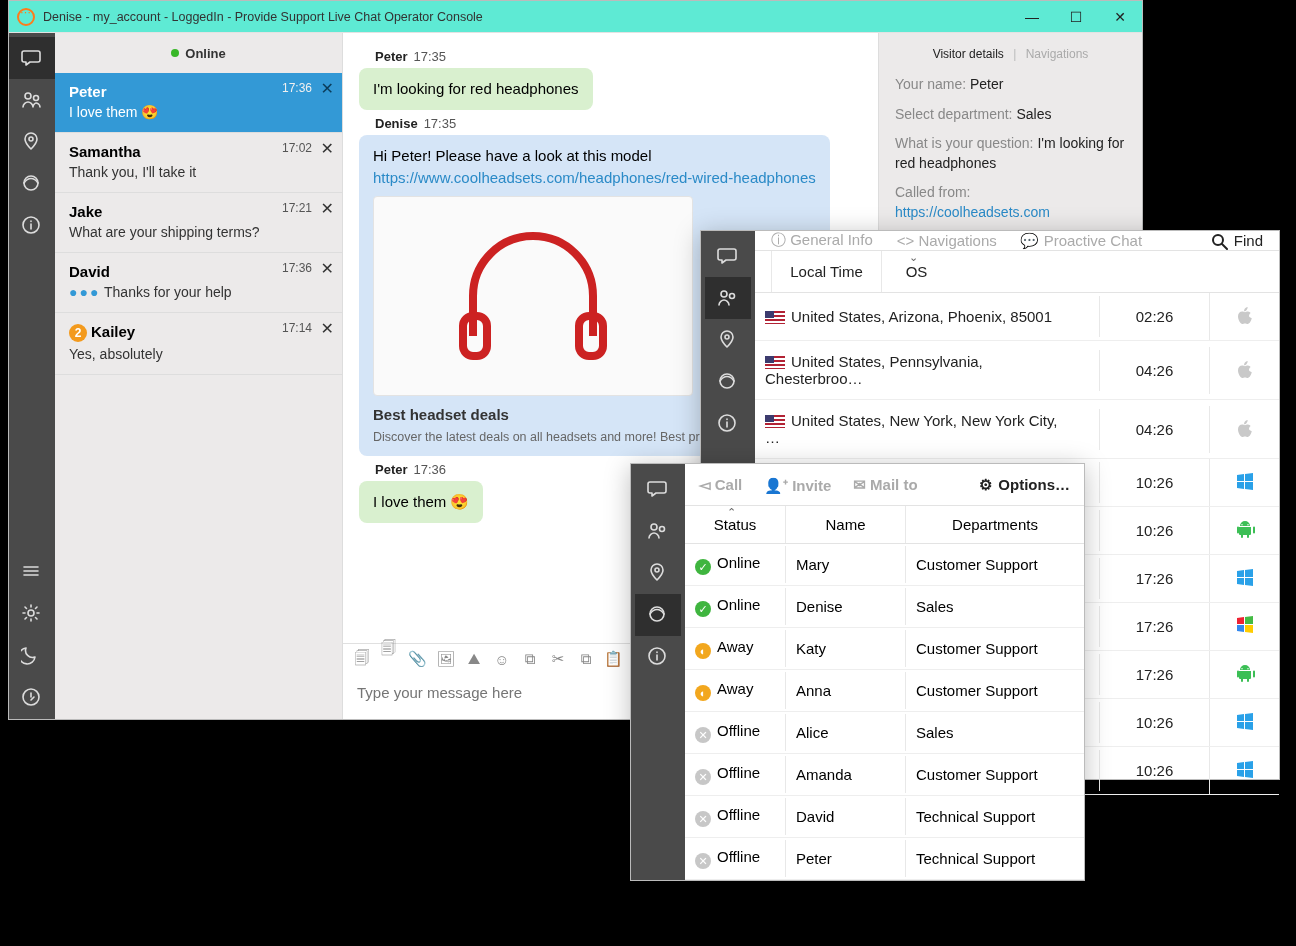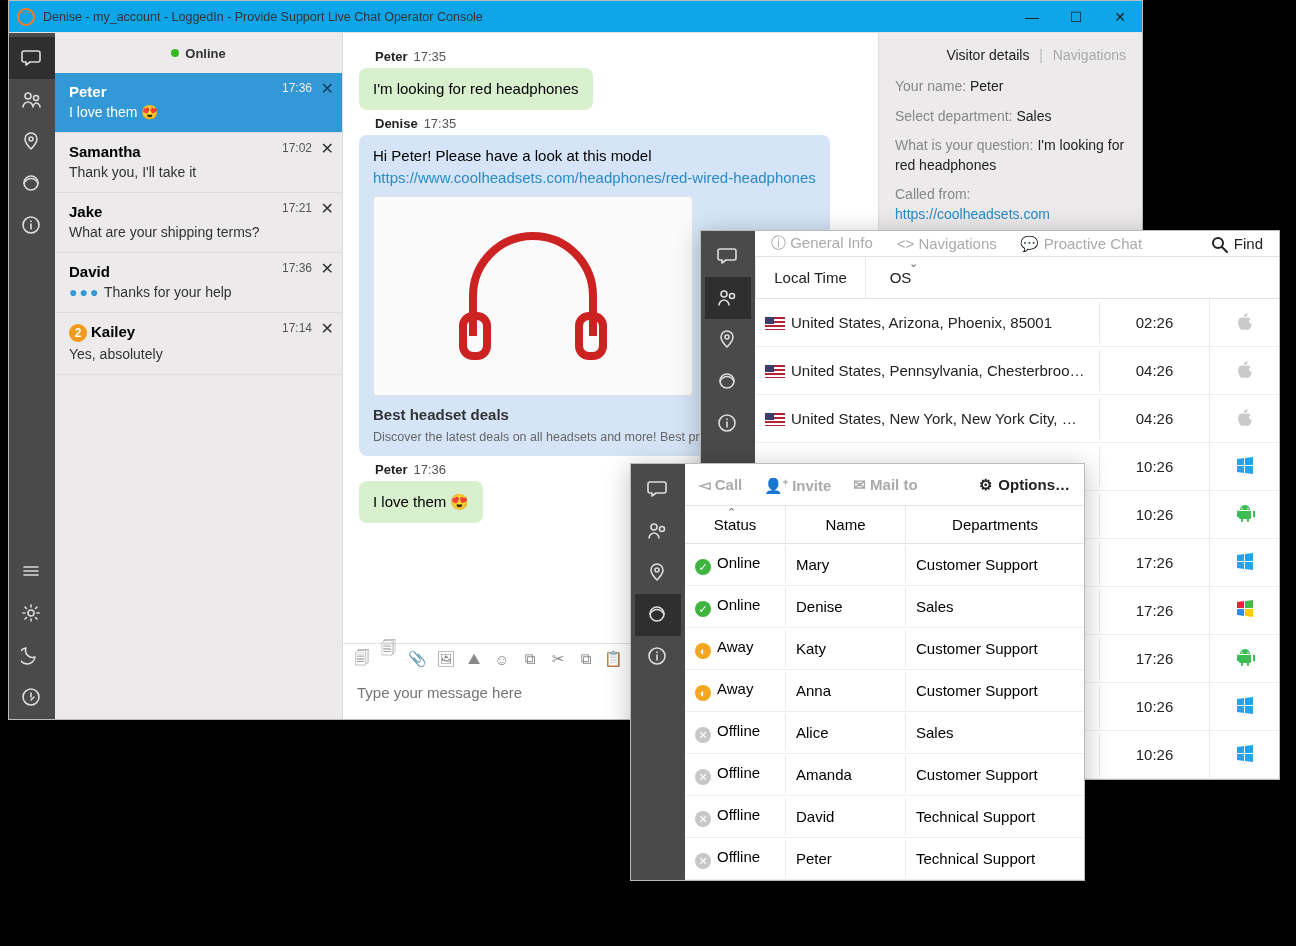--- a/index.html
+++ b/index.html
@@ -3,21 +3,21 @@
 <meta charset="utf-8">
 <style>
 * { box-sizing: border-box; margin: 0; padding: 0; font-family: "Segoe UI", Arial, sans-serif; }
 body { background: #000; width: 1296px; height: 946px; position: relative; overflow: hidden; }
 
 .window { position: absolute; background: #fff; border: 1px solid #bbb; box-shadow: 0 4px 24px rgba(0,0,0,.25); }
 
 
 #main { left: 8px; top: 0; width: 1135px; height: 720px; }
 
-.titlebar { height: 32px; display: flex; align-items: center; padding: 0 0 0 8px; background: #0ea5e9; border-bottom: 1px solid #e3e3e3; font-size: 12.5px; color: #333; }
+.titlebar { height: 32px; display: flex; align-items: center; padding: 0 0 0 8px; background: #5eead4; border-bottom: 1px solid #e3e3e3; font-size: 12.5px; color: #333; }
 .titlebar .appicon { width: 18px; height: 18px; border: 2px solid #ff7b1a; border-radius: 50%; margin-right: 8px; position: relative; }
 .titlebar .appicon:after { content: "⋯"; position: absolute; left: 1px; top: -4px; color: #ff7b1a; font-size: 11px; }
 .sysbtns { margin-left: auto; display: flex; }
 .sysbtn { width: 44px; height: 32px; display: flex; align-items: center; justify-content: center; color: #222; font-size: 14px; }
 
 .body { display: flex; height: calc(100% - 32px); }
 
 .iconbar { width: 46px; background: #4a4a4a; display: flex; flex-direction: column; align-items: center; padding-top: 4px; }
 .iconbar .spacer { flex: 1; }
 .ibtn { width: 46px; height: 42px; display: flex; align-items: center; justify-content: center; color: #dcdcdc; }
@@ -51,42 +51,42 @@
 .preview .img { width: 320px; height: 200px; background: #fafafa; border: 1px solid #e3e3e3; border-radius: 4px; display: flex; align-items: center; justify-content: center; }
 .preview .ptitle { font-weight: 600; margin-top: 8px; font-size: 15px; color: #333; }
 .preview .pdesc { font-size: 12.5px; color: #666; margin-top: 2px; }
 
 .composebar { border-top: 1px solid #e0e0e0; }
 .toolstrip { display: flex; gap: 10px; padding: 6px 10px; color: #888; }
 .toolstrip span { width: 18px; height: 18px; display: inline-flex; align-items: center; justify-content: center; font-size: 15px; }
 .msginput { width: 100%; border: none; padding: 10px 14px 18px; font-size: 15px; color: #888; outline: none; }
 
 .details { width: 264px; background: #eceaea; border-left: 1px solid #ddd; padding: 14px 16px; font-size: 14px; color: #555; }
-.details .tabs { text-align: right; margin-bottom: 14px; font-size: 14px; }
+.details .tabs { text-align: center; margin-bottom: 14px; font-size: 12px; }
 .details .tabs .on { color: #222; }
 .details .tabs .sep { color: #bbb; margin: 0 6px; }
 .details .tabs .off { color: #aaa; }
 .drow { margin-bottom: 10px; line-height: 1.4; }
 .drow .k { color: #888; }
 .drow .v { color: #222; }
 .drow a { color: #2a8ac7; text-decoration: none; }
 
 
 #visitors { left: 700px; top: 230px; width: 580px; height: 550px; }
 #visitors .ibar2 { width: 54px; background: #4a4a4a; }
 #visitors .vbody { display: flex; height: 100%; }
 #visitors .vmain { flex: 1; display: flex; flex-direction: column; }
 .vtabs { height: 46px; display: flex; align-items: center; gap: 24px; padding: 0 16px; border-bottom: 1px solid #e3e3e3; color: #aaa; font-size: 15px; }
 .vtabs .find { margin-left: auto; color: #222; display: flex; align-items: center; gap: 6px; }
 .vtabs .find svg { width: 18px; height: 18px; stroke: #222; fill: none; stroke-width: 2; }
 .vhead { display: flex; border-bottom: 1px solid #e3e3e3; font-size: 15px; color: #222; position: relative; }
 .vhead .sortcaret { position: absolute; left: 154px; top: 0; font-size: 11px; color: #666; }
 .vhead > div, .vrow > div { padding: 12px 10px; }
 .col-loc { flex: 1; }
-.col-time { width: 110px; text-align: center; border-left: 1px solid #e8e8e8; }
+.col-time { width: 110px; text-align: center; border-left: 1px solid #e8e8e8; margin-left: 16px; }
 .col-os { width: 70px; text-align: center; border-left: 1px solid #e8e8e8; }
 .vrow { display: flex; border-bottom: 1px solid #eee; font-size: 15px; color: #222; align-items: center; }
 .flag { display: inline-block; width: 20px; height: 13px; background: linear-gradient(#b22234 0 15%, #fff 15% 30%, #b22234 30% 45%, #fff 45% 60%, #b22234 60% 75%, #fff 75% 90%, #b22234 90% 100%); position: relative; margin-right: 6px; vertical-align: -2px; }
 .flag:before { content: ""; position: absolute; left: 0; top: 0; width: 9px; height: 7px; background: #3c3b6e; }
 
 
 #ops { left: 630px; top: 463px; width: 455px; height: 418px; }
 #ops .obody { display: flex; height: 100%; }
 #ops .ibar3 { width: 54px; background: #4a4a4a; }
 #ops .omain { flex: 1; display: flex; flex-direction: column; }

